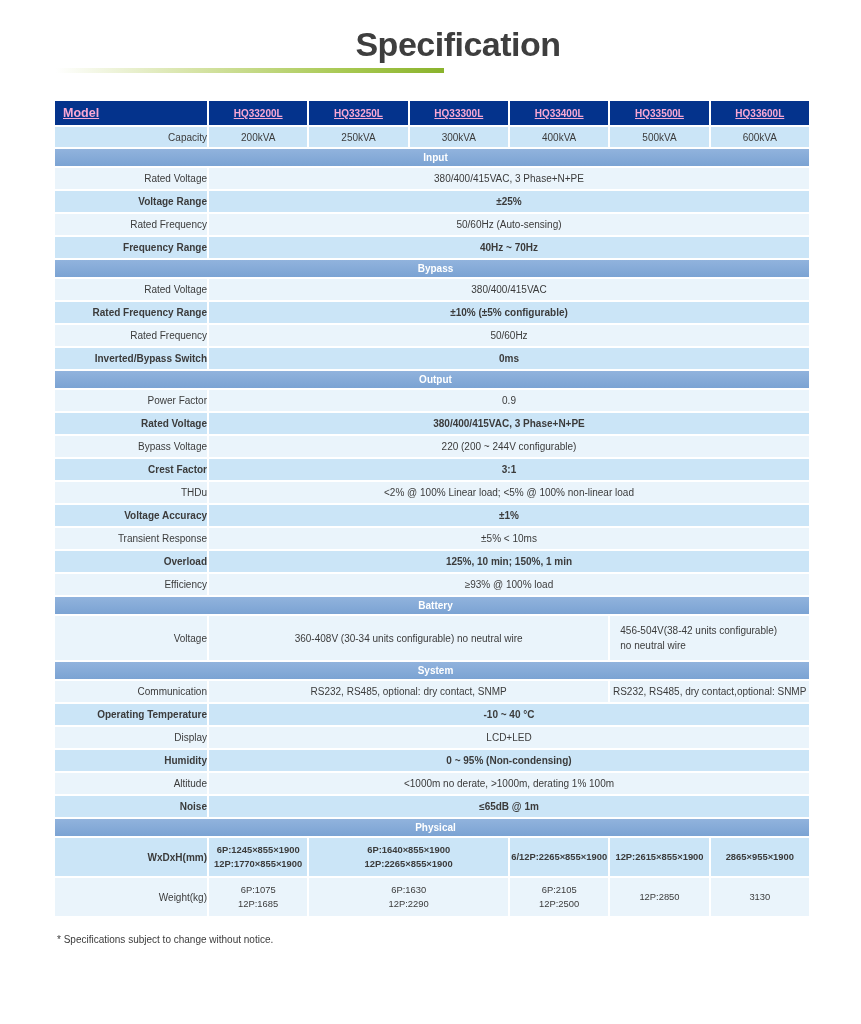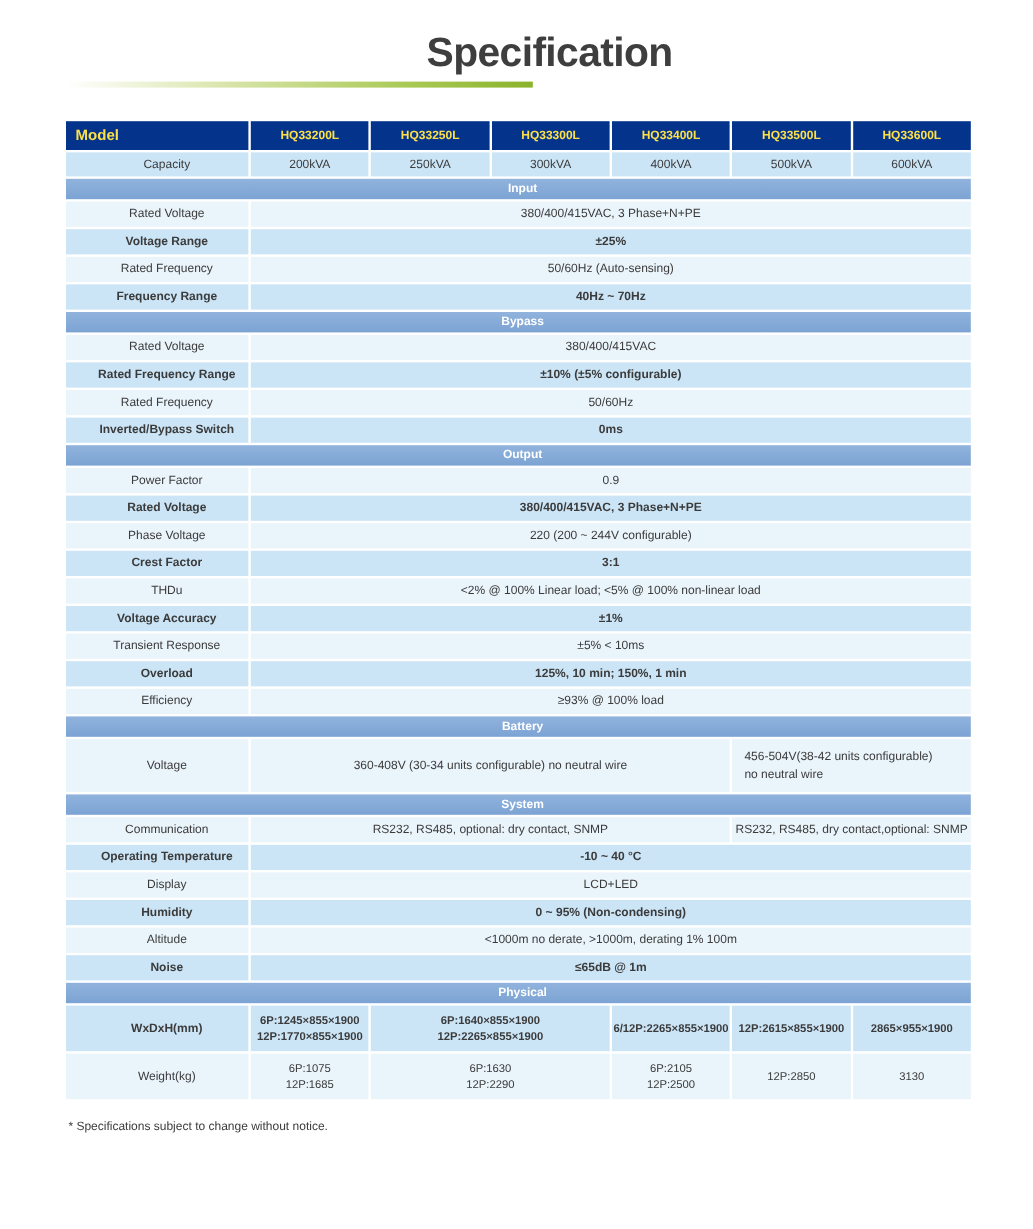--- a/index.html
+++ b/index.html
@@ -29,37 +29,37 @@
     border-collapse:separate;
     border-spacing:2px;
     font-size:10px;
   }
   col.c-label{width:152px;}
 
   th{font-weight:700;padding:0;}
   td{padding:0;}
 
   tr.head th{
-    background:#04338c;color:#fde047;height:24px;
+    background:#04338c;color:#f9a8d4;height:24px;text-decoration:underline;
   }
   th.model-label{text-align:left;padding-left:8px;font-size:12.5px;}
   th.model-name{text-align:center;font-size:10px;}
 
   tr.cap td{background:#cbe5f7;height:20px;}
 
   td.sec{
     background:linear-gradient(180deg,#91b3dd 0%,#7ba3d3 100%);
     color:#ffffff;font-weight:700;height:17px;
     text-align:center;padding-left:7px;font-size:10px;
   }
 
   tr.r-light td{background:#eaf4fb;}
   tr.r-blue  td{background:#cbe5f7;font-weight:bold;}
 
-  td.lbl{text-align:center;padding-left:16px;height:21px;color:#3b3b3b;}
+  td.lbl{text-align:right;padding-left:16px;height:21px;color:#3b3b3b;}
   td.val{text-align:center;color:#3b3b3b;}
 
   tr.tall td{height:44px;}
   td.val.left{text-align:left;padding-left:10px;}
   td.val.left div{line-height:1.5;}
 
   tr.phys td{height:38px;font-size:9.4px;}
   tr.phys td.lbl{font-size:10px;}
   tr.phys td.val div{line-height:1.55;}
 
@@ -152,21 +152,21 @@
     </tr>
     <tr class="r-light">
       <td class="lbl">Power Factor</td>
       <td class="val" colspan="6">0.9</td>
     </tr>
     <tr class="r-blue">
       <td class="lbl">Rated Voltage</td>
       <td class="val" colspan="6">380/400/415VAC, 3 Phase+N+PE</td>
     </tr>
     <tr class="r-light">
-      <td class="lbl">Phase Voltage</td>
+      <td class="lbl">Bypass Voltage</td>
       <td class="val" colspan="6">220 (200 ~ 244V configurable)</td>
     </tr>
     <tr class="r-blue">
       <td class="lbl">Crest Factor</td>
       <td class="val" colspan="6">3:1</td>
     </tr>
     <tr class="r-light">
       <td class="lbl">THDu</td>
       <td class="val" colspan="6">&lt;2% @ 100% Linear load;  &lt;5% @ 100% non-linear load</td>
     </tr>

